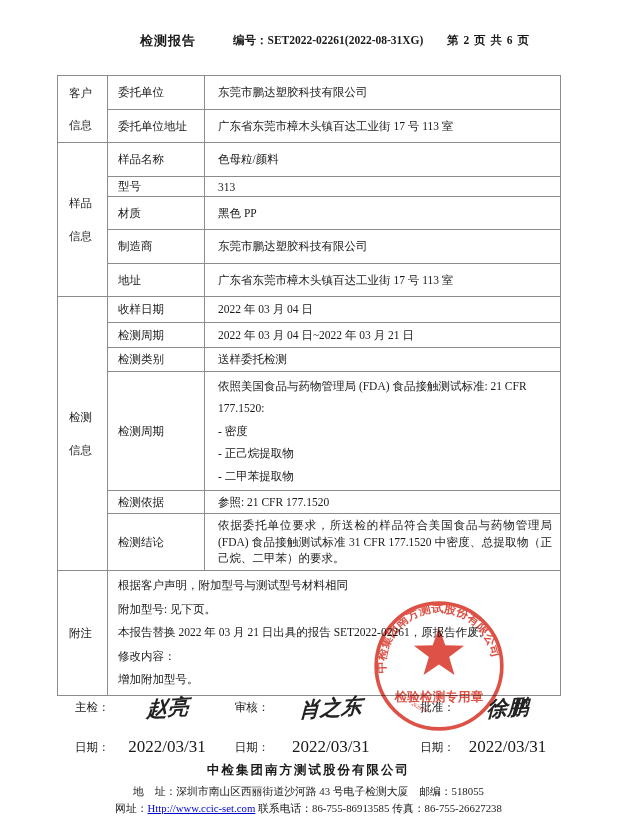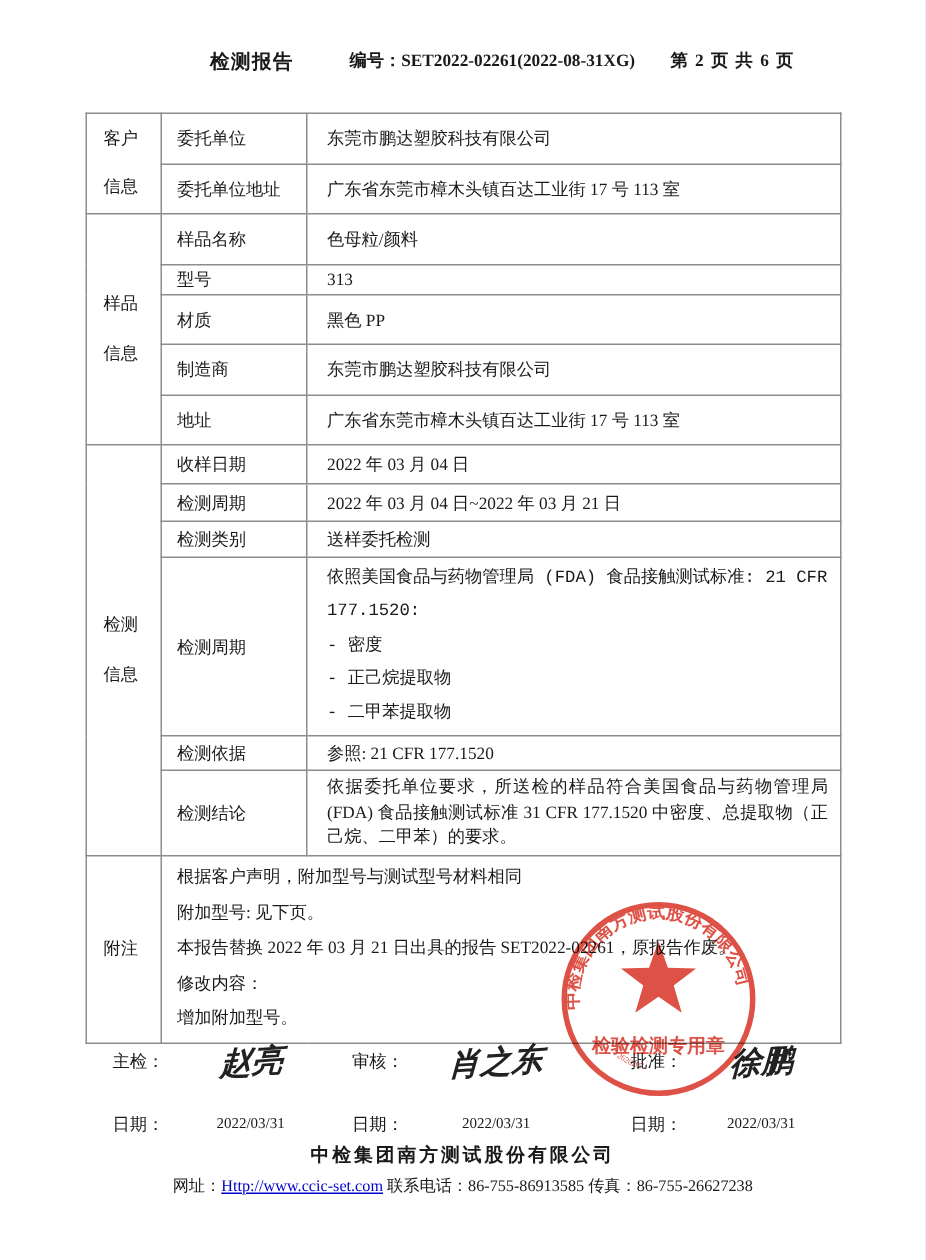--- a/index.html
+++ b/index.html
@@ -22,41 +22,41 @@
   }
   table.info,table.info td{border:1px solid #8c8c8c;}
   table.info{border-width:1.5px;}
   td.group{
     width:50px;text-align:left;vertical-align:middle;
     line-height:2.8;padding:0 11px;box-sizing:border-box;
   }
   td.lbl{width:97px;padding:0 0 0 10px;vertical-align:middle;box-sizing:border-box;}
   td.val{padding:3px 8px 3px 13px;vertical-align:middle;box-sizing:border-box;}
   .multiline{white-space:pre-line;}
-  .lh-wide{line-height:1.95;font-family:Liberation Mono, monospace;}
+  .lh-wide{line-height:1.95;}
   .lh-narrow{line-height:1.45;text-align:justify;}
   .lh-note{line-height:2.05;}
   
   .sig-row,.date-row{position:absolute;left:57px;width:503px;display:flex;}
   .sig-row{top:685px;height:44px;align-items:center;}
   .date-row{top:737px;height:20px;align-items:flex-end;}
   .sig-col,.date-col{flex:1;display:flex;align-items:center;}
   .role-label,.date-label{font-size:11.5px;white-space:nowrap;}
   .sig-col:nth-child(1) .role-label{padding-left:18px;text-align:right;}
   .sig-col:nth-child(2) .role-label{padding-left:10px;}
   .sig-col:nth-child(3) .role-label{padding-left:28px;text-align:center;}
   .date-col:nth-child(1) .date-label{padding-left:18px;}
   .date-col:nth-child(2) .date-label{padding-left:10px;}
   .date-col:nth-child(3) .date-label{padding-left:28px;}
   .sig{
     flex:1;text-align:center;font-size:21px;font-style:italic;font-weight:600;
     transform:rotate(-4deg) skewX(-6deg);color:#222;line-height:1;
     font-family:"DejaVu Serif","Liberation Serif",serif;
   }
-  .date-val{flex:1;text-align:center;font-size:10px;font-family:Liberation Serif, serif;}
+  .date-val{flex:1;text-align:center;font-size:17px;font-family:Liberation Serif, serif;}
   
   .stamp{position:absolute;left:366px;top:590px;opacity:.88;mix-blend-mode:multiply;pointer-events:none;}
   
   .footer{position:absolute;left:0;top:762px;width:617px;text-align:center;}
   .footer-company{font-size:12.5px;font-weight:bold;letter-spacing:2px;margin-bottom:4px;}
   .footer-line{font-size:10.8px;line-height:1.6;}
   a.weblink{color:#0000cc;}
 </style>
 </head>
 <body>
@@ -190,20 +190,21 @@
       </text>
       <text x="72" y="110" text-anchor="middle" font-size="12.5" font-weight="bold" fill="#d9392c" font-family="Liberation Serif, serif">检验检测专用章</text>
       <text font-size="5.5" fill="#d9392c" font-family="Liberation Serif, serif">
         <textPath href="#arcBot" startOffset="14">＊2620207</textPath>
       </text>
     </svg>
   </div>
 
   <div class="footer">
     <div class="footer-company">中检集团南方测试股份有限公司</div>
+    <div class="footer-line">地　址：深圳市南山区西丽街道沙河路 43 号电子检测大厦　邮编：518055</div>
     <div class="footer-line">
       <span>网址：</span><a class="weblink" href="#">Http://www.ccic-set.com</a>
       <span>联系电话：86-755-86913585</span>
       <span>传真：86-755-26627238</span>
     </div>
   </div>
 
 </div>
 
 </body></html>

